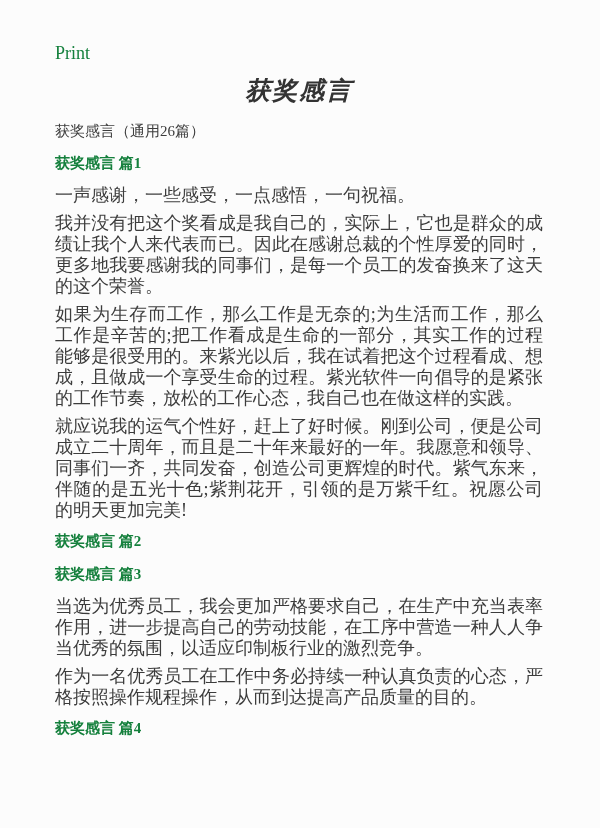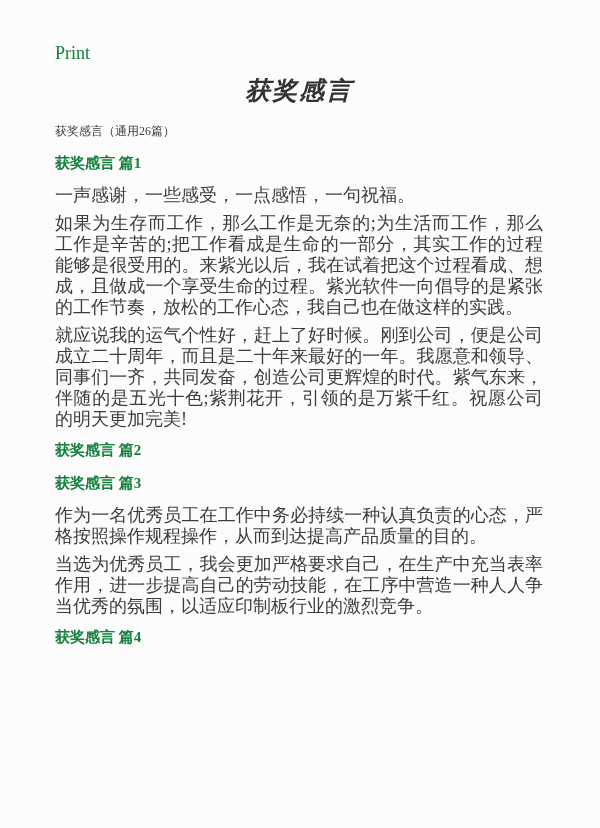--- a/index.html
+++ b/index.html
@@ -32,21 +32,21 @@
     font-size: 25px;
     line-height: 30px;
     font-weight: 700;
     text-align: center;
     color: #333333;
     margin: 12px 0 14px 0;
     letter-spacing: 2px;
     font-style: italic;
   }
   .subtitle {
-    font-size: 12px;
+    font-size: 15px;
     line-height: 22px;
     margin: 0 0 10px 0;
   }
   .sec {
     font-size: 15px;
     line-height: 22px;
     font-weight: 700;
     color: #15803d;
     margin: 9px 0 11px 0;
   }
@@ -65,26 +65,27 @@
 
   <div class="print">Print</div>
 
   <h1 class="title">获奖感言</h1>
 
   <p class="subtitle">获奖感言（通用26篇）</p>
 
   <h2 class="sec">获奖感言 篇1</h2>
 
   <p class="para">一声感谢，一些感受，一点感悟，一句祝福。</p>
+  <p class="para">我并没有把这个奖看成是我自己的，实际上，它也是群众的成绩让我个人来代表而已。因此在感谢总裁的个性厚爱的同时，更多地我要感谢我的同事们，是每一个员工的发奋换来了这天的这个荣誉。</p>
   <p class="para">如果为生存而工作，那么工作是无奈的;为生活而工作，那么工作是辛苦的;把工作看成是生命的一部分，其实工作的过程能够是很受用的。来紫光以后，我在试着把这个过程看成、想成，且做成一个享受生命的过程。紫光软件一向倡导的是紧张的工作节奏，放松的工作心态，我自己也在做这样的实践。</p>
   <p class="para">就应说我的运气个性好，赶上了好时候。刚到公司，便是公司成立二十周年，而且是二十年来最好的一年。我愿意和领导、同事们一齐，共同发奋，创造公司更辉煌的时代。紫气东来，伴随的是五光十色;紫荆花开，引领的是万紫千红。祝愿公司的明天更加完美!</p>
 
   <h2 class="sec">获奖感言 篇2</h2>
 
 
   <h2 class="sec">获奖感言 篇3</h2>
 
+  <p class="para">当选为优秀员工，我会更加严格要求自己，在生产中充当表率作用，进一步提高自己的劳动技能，在工序中营造一种人人争当优秀的氛围，以适应印制板行业的激烈竞争。</p>
   <p class="para">作为一名优秀员工在工作中务必持续一种认真负责的心态，严格按照操作规程操作，从而到达提高产品质量的目的。</p>
-  <p class="para">当选为优秀员工，我会更加严格要求自己，在生产中充当表率作用，进一步提高自己的劳动技能，在工序中营造一种人人争当优秀的氛围，以适应印制板行业的激烈竞争。</p>
 
   <h2 class="sec">获奖感言 篇4</h2>
 
 </div>
 
 </body></html>

